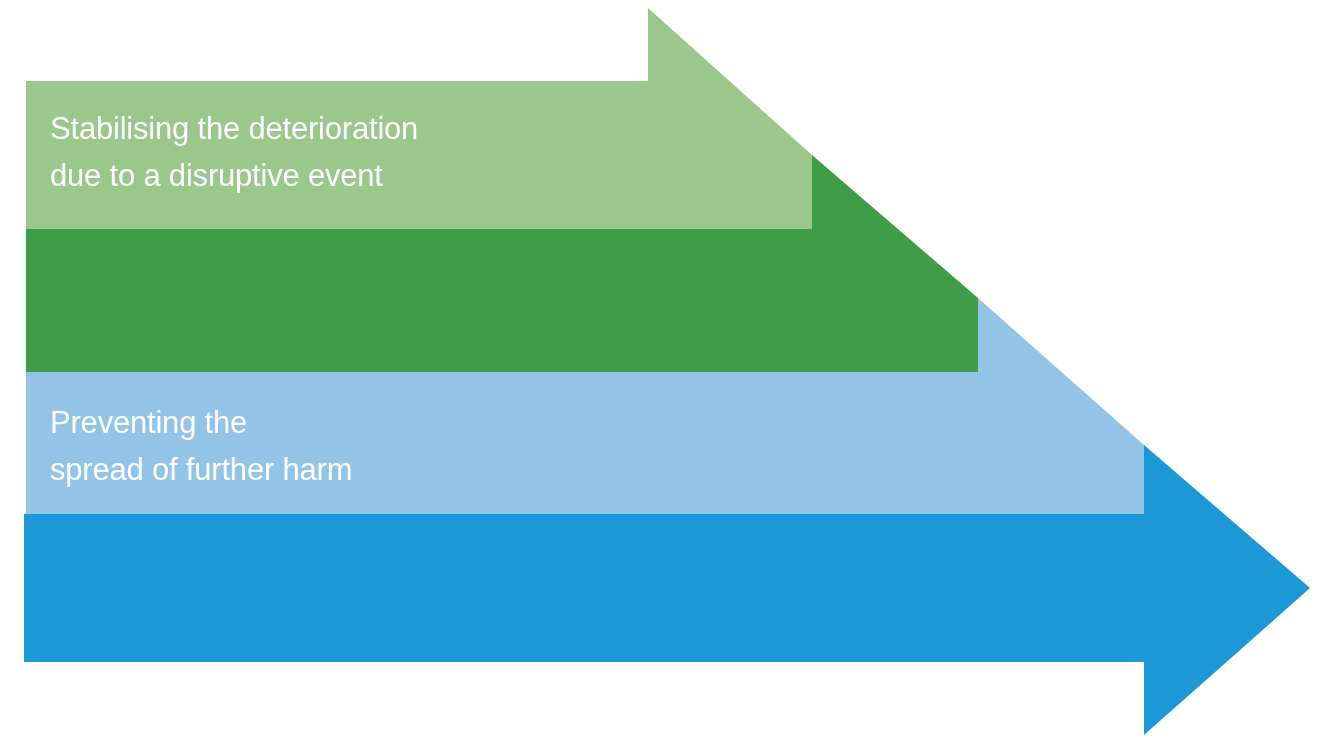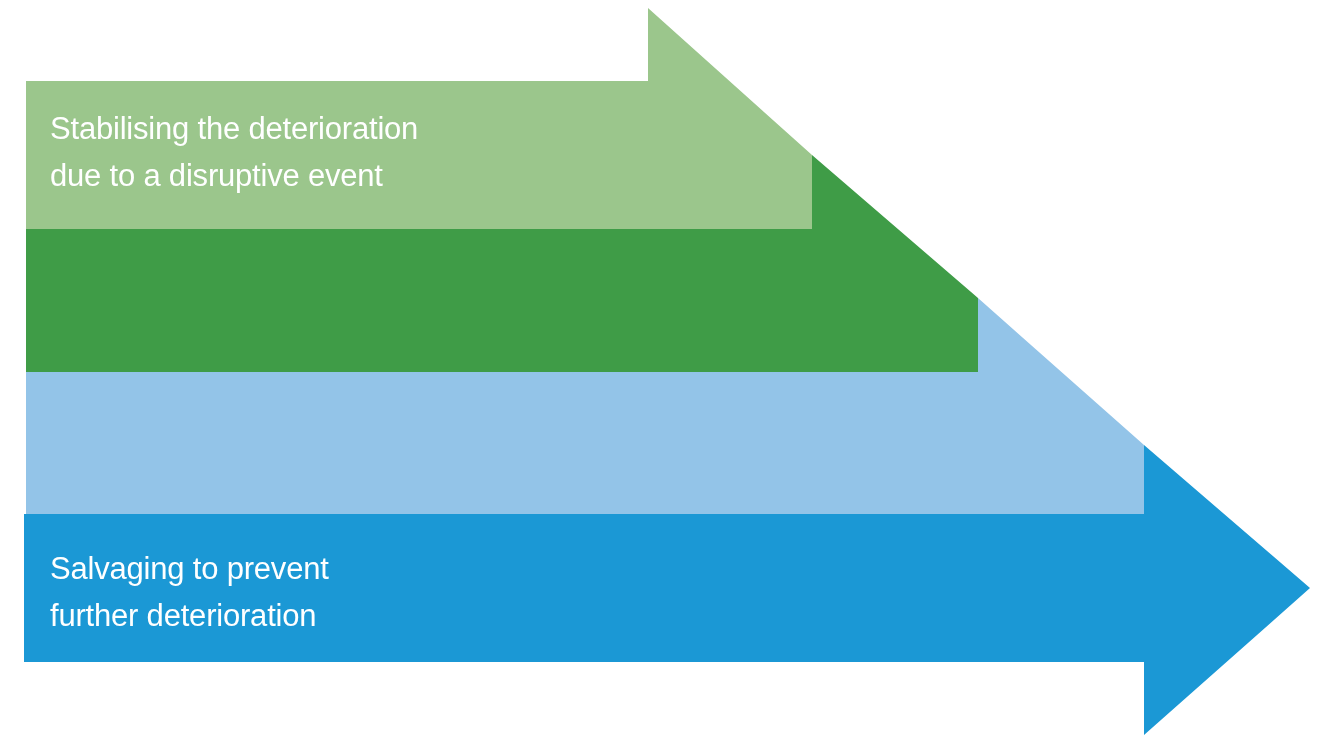--- a/index.html
+++ b/index.html
@@ -52,17 +52,17 @@
     <polygon id="shape-0" points="26,81 648,81 648,8 812,155 812,229 26,229" fill="#9bc68c"></polygon>
     <polygon id="shape-1" points="26,229 812,229 812,155 978,298 978,372 26,372" fill="#3f9c47"></polygon>
     <polygon id="shape-2" points="26,372 978,372 978,298 1144,445 1144,514 26,514" fill="#93c4e8"></polygon>
     <polygon id="shape-3" points="24,514 1144,514 1144,445 1310,588 1144,735 1144,662 24,662" fill="#1b98d5"></polygon>
   </svg>
 
   <div class="band-label" id="label-0" style="color: rgb(255, 255, 255);">Stabilising the deterioration
 due to a disruptive event</div>
 
 
+  <div class="band-label" id="label-2" style="color: rgb(255, 255, 255);">Preventing the
+spread of further harm</div>
 
-  <div class="band-label" id="label-3" style="color: rgb(255, 255, 255);">Salvaging to prevent
-further deterioration</div>
 
 </div>
 
 </body></html>

